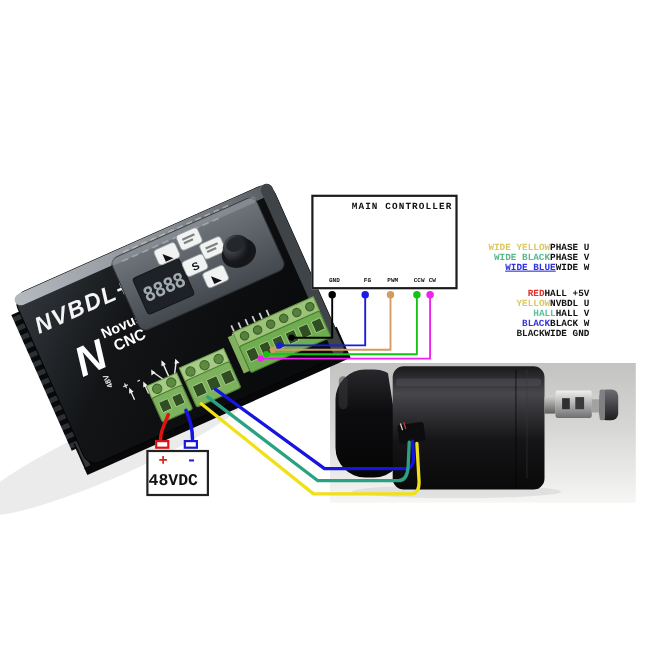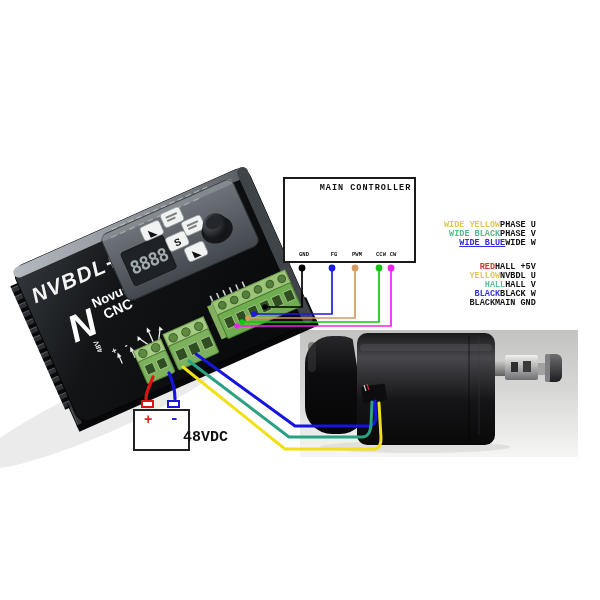--- a/index.html
+++ b/index.html
@@ -22,21 +22,21 @@
   .legend-row{height:9.2px;line-height:9.2px;text-align:right;}
   .legend-wire{display:inline-block;width:67px;}
   .legend-group-hall{margin-top:14px;}
 
   
   .psu-box{position:absolute;left:133px;top:409px;width:57px;height:42px;z-index:5;
            box-sizing:border-box;border:2px solid #222;background:#fff;}
   .psu-plus{position:absolute;left:9px;top:1px;font:bold 14px "Liberation Mono",monospace;color:#dd2222;}
   .psu-minus{position:absolute;right:9px;top:-1px;font:bold 16px "Liberation Mono",monospace;color:#2222dd;}
   .psu-label{position:absolute;left:0;right:0;bottom:3px;
-             font:bold 15px "Liberation Mono",monospace;color:#111;letter-spacing:0;margin-left:48px;}
+             font:bold 15px "Liberation Mono",monospace;color:#111;letter-spacing:0;}
   .psu-term{position:absolute;width:13px;height:8px;box-sizing:border-box;background:#fff;z-index:5;}
   .psu-term.red{left:141px;top:400px;border:2px solid #dd1111;}
   .psu-term.blue{left:167px;top:400px;border:2px solid #1818dd;}
 </style>
 </head>
 <body>
 
 <div id="stage">
 
 <svg id="scene-svg" width="600" height="600" viewBox="0 0 600 600">
@@ -323,21 +323,21 @@
     <div class="legend-row">
       <span class="legend-wire" style="color: rgb(221, 201, 94);">YELLOW</span><span class="legend-sig">NVBDL U</span>
     </div>
     <div class="legend-row">
       <span class="legend-wire" style="color: rgb(95, 192, 156);">HALL</span><span class="legend-sig">HALL V</span>
     </div>
     <div class="legend-row">
       <span class="legend-wire" style="color: rgb(53, 53, 224);">BLACK</span><span class="legend-sig">BLACK W</span>
     </div>
     <div class="legend-row">
-      <span class="legend-wire" style="color: rgb(28, 28, 28);">BLACK</span><span class="legend-sig">MAIN GND</span>
+      <span class="legend-wire" style="color: rgb(28, 28, 28);">BLACK</span><span class="legend-sig">WIDE GND</span>
     </div>
   </div>
 </div>
 
 <div class="psu-term red"></div>
 <div class="psu-term blue"></div>
 <div class="psu-box">
   <span class="psu-plus">+</span>
   <span class="psu-minus">-</span>
   <span class="psu-label">48VDC</span>

